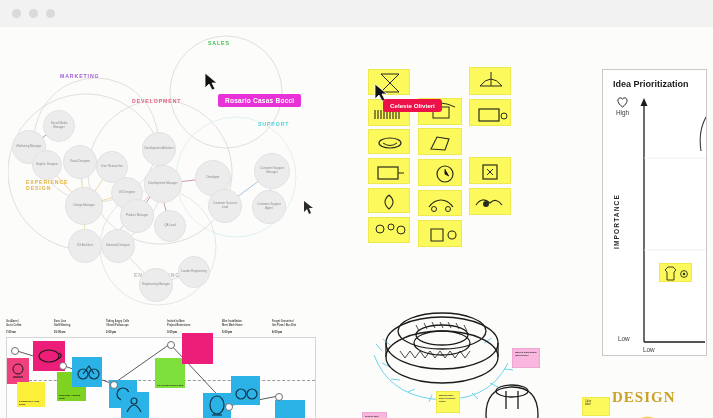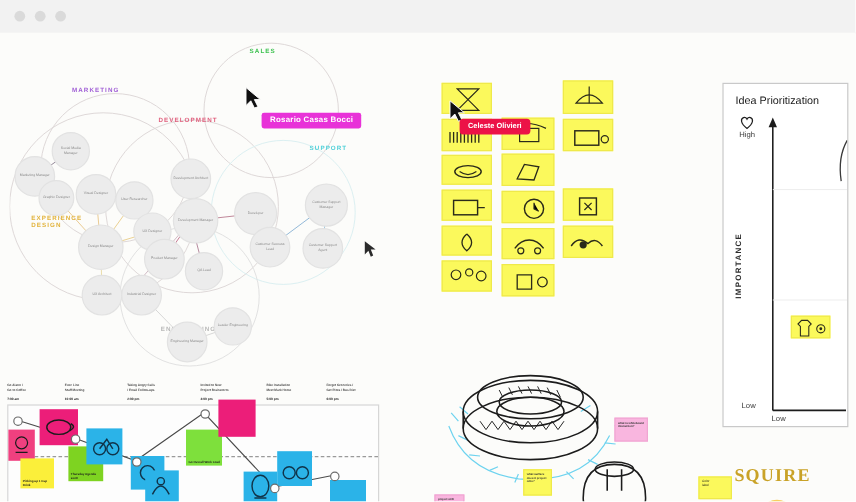--- a/index.html
+++ b/index.html
@@ -97,21 +97,21 @@
     font-size:2.4px;color:#303030;padding:2px;box-sizing:border-box;
     line-height:1.3;font-weight:600;overflow:hidden;
   }
 
   
   .ideacard{
     position:absolute;left:602px;top:42px;width:105px;height:287px;
     background:#ffffff;border:1px solid #c9c9c9;box-sizing:border-box;
   }
   .idea-title{
-    position:absolute;left:10px;top:9px;font-size:9px;font-weight:400;color:#1a1a1a;
+    position:absolute;left:10px;top:9px;font-size:9px;font-weight:700;color:#1a1a1a;
   }
   .heart{position:absolute;left:13px;top:26px;}
   .idea-high{position:absolute;left:13px;top:39px;font-size:6.4px;color:#3a3a3a;}
   .idea-low-y{position:absolute;left:15px;top:265px;font-size:6.4px;color:#3a3a3a;}
   .idea-low-x{position:absolute;left:40px;top:276px;font-size:6.4px;color:#3a3a3a;}
   .idea-ylab{
     position:absolute;left:-22px;top:148px;width:70px;
     font-size:6.6px;letter-spacing:1.1px;color:#2c2c2c;font-weight:600;
     transform:rotate(-90deg);text-align:center;
   }
@@ -521,21 +521,21 @@
         </svg>
       </div>
     </div>
 
     <div class="poster">
       <svg width="135" height="66" style="position:absolute;left:0;top:0">
         <path d="M0,66 q40,-30 100,-12 q25,8 35,12 z" fill="#e9d9b0" opacity="0.55"></path>
         <path d="M58,42 q10,-8 20,-2 q-8,10 -20,2 z" fill="#f5c23a" opacity="0.8"></path>
         <path d="M0,62 q45,-24 135,-4" fill="none" stroke="#b8933a" stroke-width="1.2"></path>
       </svg>
-      <div class="poster-word">SQUIRE</div>
+      <div class="poster-word">DESIGN</div>
       <div class="poster-note">
         <span style="position:absolute;left:2px;top:2px;font-size:2.6px;color:#2a2a1a;line-height:1.3;white-space:pre-line;">Color
 label</span>
       </div>
     </div>
 
   </div>
 </div>
 
 </body></html>

